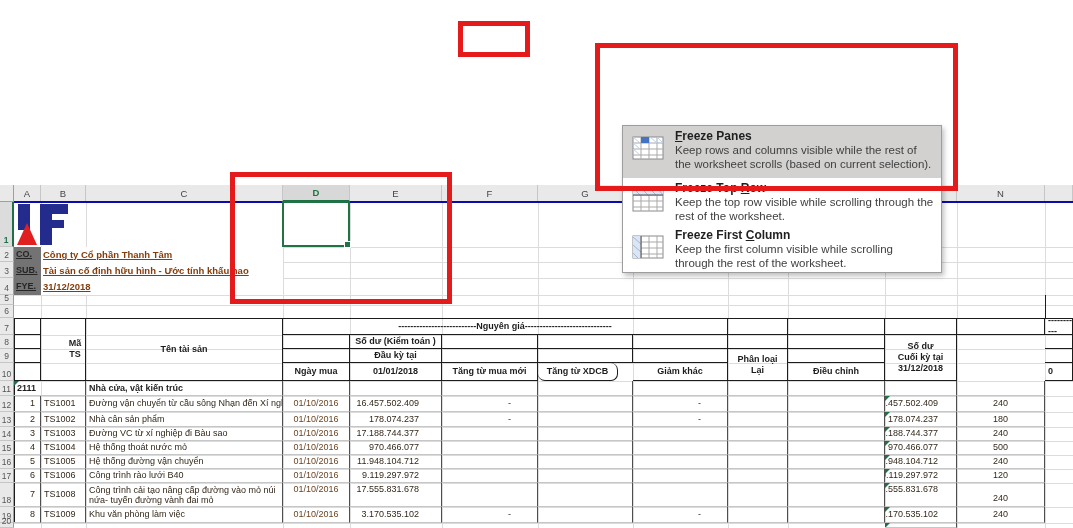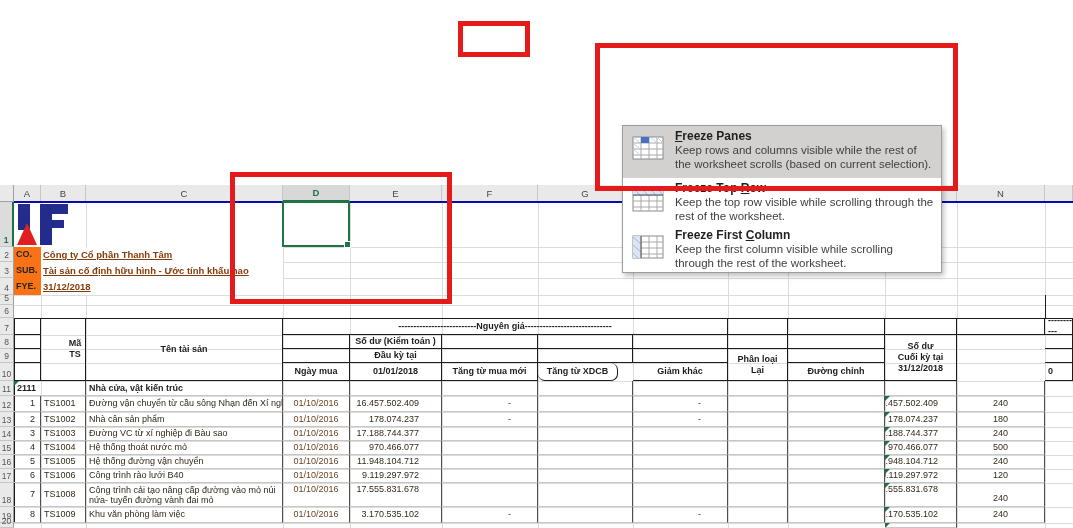--- a/index.html
+++ b/index.html
@@ -69,21 +69,21 @@
   .pra{padding-right:5px;}  .pro{padding-right:22px;}  .prc{padding-right:18px;}
   .dash{justify-content:flex-end;padding-right:26px;}
   .clip{white-space:nowrap;}
   .wrap{white-space:normal;line-height:10px;}
   .top{align-items:flex-start;padding-top:1px;}
   .bottom{align-items:flex-end;padding-bottom:2px;}
   .g{font-weight:bold;color:#1f1f1f;}
   .ovf{overflow:visible;white-space:nowrap;border:none;}
   .bb{border-bottom:1px solid #c6c6c6;}
   .date{color:#6b4423;}
-  .lbl{font-weight:bold;color:#262626;background:#f97316;justify-content:flex-start;padding-left:2px;}
+  .lbl{font-weight:bold;color:#262626;background:#737373;justify-content:flex-start;padding-left:2px;text-decoration:underline;}
   .link{font-weight:bold;color:#833c0b;text-decoration:underline;background:#fff;justify-content:flex-start;padding-left:2px;font-size:9.5px;white-space:nowrap;overflow:visible;}
   .tri:before{content:"";position:absolute;left:0;top:0;border-top:5px solid #1e7145;border-right:5px solid transparent;}
   .frameline{position:absolute;background:#1c1c1c;}
   #bluebreak{position:absolute;left:14px;top:201px;width:1059px;height:2px;background:#0a0ab0;}
   #selbox{position:absolute;left:282px;top:201px;width:68px;height:46px;border:2px solid #217346;box-sizing:border-box;}
   #selbox .handle{position:absolute;right:-3px;bottom:-3px;width:5px;height:5px;background:#217346;border:1px solid #fff;}
   
   #fmenu{position:absolute;left:622px;top:125px;width:318px;height:146px;background:#fff;border:1px solid #9d9d9d;
          box-shadow:2px 3px 5px rgba(0,0,0,.25);z-index:20;}
   .mitem{position:relative;width:100%;box-sizing:border-box;padding:3px 6px 0 52px;}
@@ -416,21 +416,21 @@
       <div class="cell th " style="left: 633px; top: 349px; width: 95px; height: 14px;"></div>
       <div class="cell th " style="left: 728px; top: 349px; width: 60px; height: 32px;">Phân loại
 Lại</div>
       <div class="cell th " style="left: 788px; top: 349px; width: 97px; height: 14px;"></div>
       <div class="cell th " style="left: 1045px; top: 349px; width: 28px; height: 14px;"></div>
       <div class="cell th " style="left: 283px; top: 363px; width: 67px; height: 18px;">Ngày mua</div>
       <div class="cell th " style="left: 350px; top: 363px; width: 92px; height: 18px;">01/01/2018</div>
       <div class="cell th " style="left: 442px; top: 363px; width: 96px; height: 18px;">Tăng từ mua mới</div>
       <div class="cell th " style="left: 538px; top: 363px; width: 80px; height: 18px; border-radius: 7px;">Tăng từ XDCB</div>
       <div class="cell th " style="left: 633px; top: 363px; width: 95px; height: 18px;">Giảm khác</div>
-      <div class="cell th " style="left: 788px; top: 363px; width: 97px; height: 18px;">Đường chỉnh</div>
+      <div class="cell th " style="left: 788px; top: 363px; width: 97px; height: 18px;">Điều chỉnh</div>
       <div class="cell th left" style="left: 1045px; top: 363px; width: 28px; height: 18px;">0</div>
       <div class="cell g left tri ovf bb " style="left: 14px; top: 381px; width: 27px; height: 15px;">2111</div>
       <div class="cell td " style="left: 41px; top: 381px; width: 45px; height: 15px;"></div>
       <div class="cell td g left clip " style="left: 86px; top: 381px; width: 197px; height: 15px;">Nhà cửa, vật kiến trúc</div>
       <div class="cell td " style="left: 283px; top: 381px; width: 67px; height: 15px;"></div>
       <div class="cell td " style="left: 350px; top: 381px; width: 92px; height: 15px;"></div>
       <div class="cell td " style="left: 442px; top: 381px; width: 96px; height: 15px;"></div>
       <div class="cell td " style="left: 538px; top: 381px; width: 95px; height: 15px;"></div>
       <div class="cell td " style="left: 633px; top: 381px; width: 95px; height: 15px;"></div>
       <div class="cell td " style="left: 728px; top: 381px; width: 60px; height: 15px;"></div>

